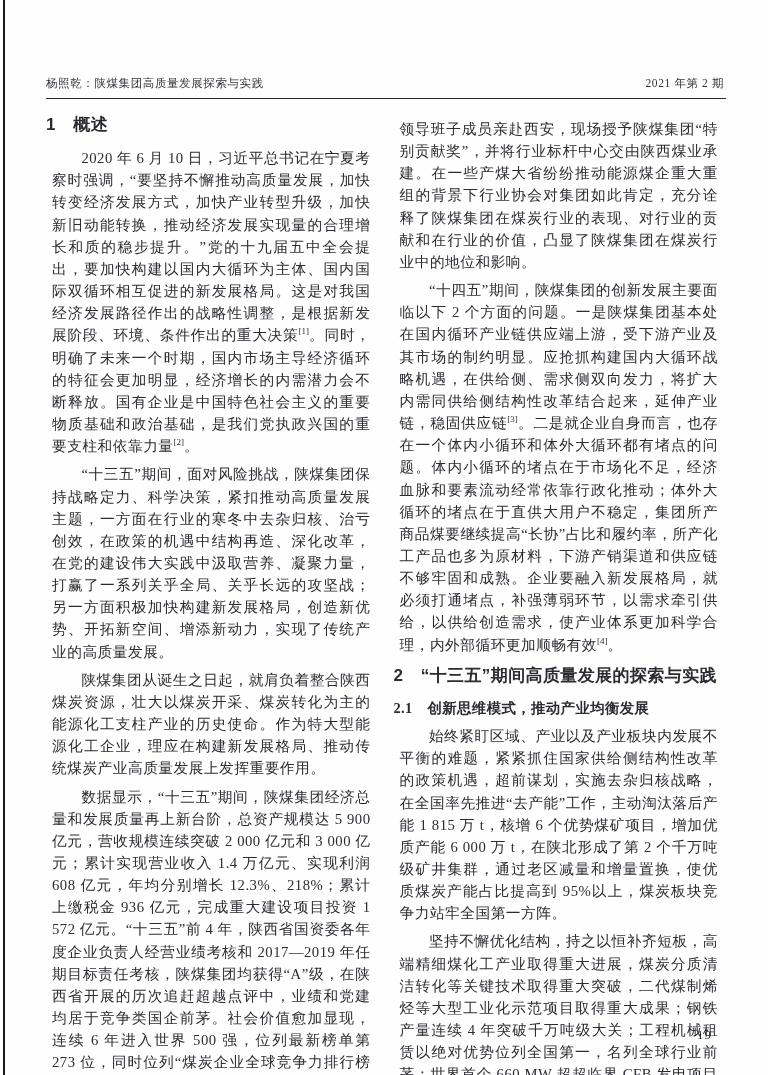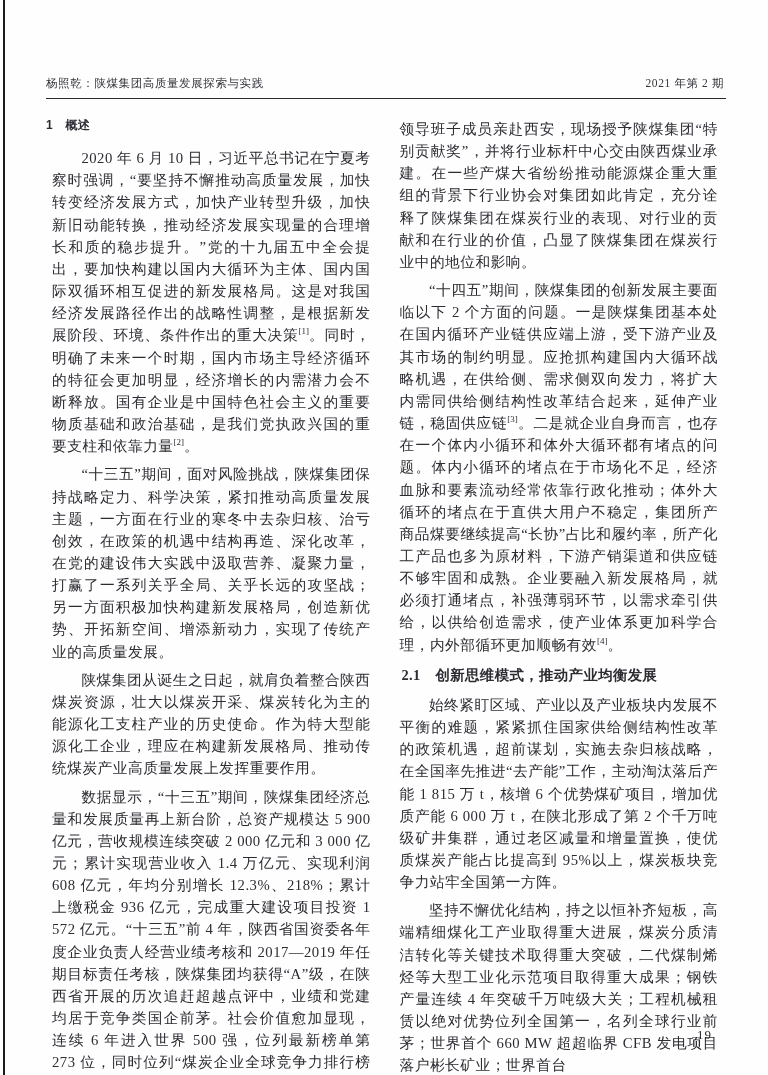--- a/index.html
+++ b/index.html
@@ -18,25 +18,25 @@
   .columns { position:absolute; left:46px; top:112px; width:678px; display:flex; gap:17px; }
   .col {
     width:330.5px; font-size:14.7px; line-height:22.15px;
     text-align:justify; text-justify:inter-ideograph; letter-spacing:0.5px;
     color:#2b2b32;
   }
   .b-p { margin:6px; text-indent:2em; }
   .b-p.cont { text-indent:0; }
   .b-h1 {
     font-family:"Liberation Sans","DejaVu Sans",sans-serif;
-    font-weight:700; font-size:12px; letter-spacing:0.4px;
+    font-weight:700; font-size:17px; letter-spacing:0.4px;
     margin:9px 0 10px;
   }
   .col .b-h1:first-child { margin:2px 0 11px; }
-  .b-h2 { font-weight:700; font-size:14.4px; margin:8px; letter-spacing:0.4px; }
+  .b-h2 { font-weight:700; font-size:14.4px; margin:0; letter-spacing:0.4px; }
   sup { font-size:9px; line-height:0; letter-spacing:0; }
   .page-number { position:absolute; top:1027px; right:56px; font-size:13px; color:#2b2b32; letter-spacing:1px; }
 </style>
 </head>
 <body>
 
 <div class="page">
   <div class="edge-line"></div>
 
   <div class="header">
@@ -49,20 +49,21 @@
     <div class="col" id="col-left">
         <div class="b-h1">1　概述</div>
         <p class="b-p">2020 年 6 月 10 日，习近平总书记在宁夏考察时强调，“要坚持不懈推动高质量发展，加快转变经济发展方式，加快产业转型升级，加快新旧动能转换，推动经济发展实现量的合理增长和质的稳步提升。”党的十九届五中全会提出，要加快构建以国内大循环为主体、国内国际双循环相互促进的新发展格局。这是对我国经济发展路径作出的战略性调整，是根据新发展阶段、环境、条件作出的重大决策<sup>[1]</sup>。同时，明确了未来一个时期，国内市场主导经济循环的特征会更加明显，经济增长的内需潜力会不断释放。国有企业是中国特色社会主义的重要物质基础和政治基础，是我们党执政兴国的重要支柱和依靠力量<sup>[2]</sup>。</p>
         <p class="b-p">“十三五”期间，面对风险挑战，陕煤集团保持战略定力、科学决策，紧扣推动高质量发展主题，一方面在行业的寒冬中去杂归核、治亏创效，在政策的机遇中结构再造、深化改革，在党的建设伟大实践中汲取营养、凝聚力量，打赢了一系列关乎全局、关乎长远的攻坚战；另一方面积极加快构建新发展格局，创造新优势、开拓新空间、增添新动力，实现了传统产业的高质量发展。</p>
         <p class="b-p">陕煤集团从诞生之日起，就肩负着整合陕西煤炭资源，壮大以煤炭开采、煤炭转化为主的能源化工支柱产业的历史使命。作为特大型能源化工企业，理应在构建新发展格局、推动传统煤炭产业高质量发展上发挥重要作用。</p>
         <p class="b-p">数据显示，“十三五”期间，陕煤集团经济总量和发展质量再上新台阶，总资产规模达 5 900 亿元，营收规模连续突破 2 000 亿元和 3 000 亿元；累计实现营业收入 1.4 万亿元、实现利润 608 亿元，年均分别增长 12.3%、218%；累计上缴税金 936 亿元，完成重大建设项目投资 1 572 亿元。“十三五”前 4 年，陕西省国资委各年度企业负责人经营业绩考核和 2017—2019 年任期目标责任考核，陕煤集团均获得“A”级，在陕西省开展的历次追赶超越点评中，业绩和党建均居于竞争类国企前茅。社会价值愈加显现，连续 6 年进入世界 500 强，位列最新榜单第 273 位，同时位列“煤炭企业全球竞争力排行榜 30 强”第 2 位，也成为唯一入围“中国企业可持续发展百佳名单”的陕西省省属企业。2020 年 11 月下旬，中国煤炭工业协会全体</p>
       </div>
     <div class="col" id="col-right">
         <p class="b-p cont">领导班子成员亲赴西安，现场授予陕煤集团“特别贡献奖”，并将行业标杆中心交由陕西煤业承建。在一些产煤大省纷纷推动能源煤企重大重组的背景下行业协会对集团如此肯定，充分诠释了陕煤集团在煤炭行业的表现、对行业的贡献和在行业的价值，凸显了陕煤集团在煤炭行业中的地位和影响。</p>
         <p class="b-p">“十四五”期间，陕煤集团的创新发展主要面临以下 2 个方面的问题。一是陕煤集团基本处在国内循环产业链供应端上游，受下游产业及其市场的制约明显。应抢抓构建国内大循环战略机遇，在供给侧、需求侧双向发力，将扩大内需同供给侧结构性改革结合起来，延伸产业链，稳固供应链<sup>[3]</sup>。二是就企业自身而言，也存在一个体内小循环和体外大循环都有堵点的问题。体内小循环的堵点在于市场化不足，经济血脉和要素流动经常依靠行政化推动；体外大循环的堵点在于直供大用户不稳定，集团所产商品煤要继续提高“长协”占比和履约率，所产化工产品也多为原材料，下游产销渠道和供应链不够牢固和成熟。企业要融入新发展格局，就必须打通堵点，补强薄弱环节，以需求牵引供给，以供给创造需求，使产业体系更加科学合理，内外部循环更加顺畅有效<sup>[4]</sup>。</p>
+        <div class="b-h1">2　“十三五”期间高质量发展的探索与实践</div>
         <div class="b-h2">2.1　创新思维模式，推动产业均衡发展</div>
         <p class="b-p">始终紧盯区域、产业以及产业板块内发展不平衡的难题，紧紧抓住国家供给侧结构性改革的政策机遇，超前谋划，实施去杂归核战略，在全国率先推进“去产能”工作，主动淘汰落后产能 1 815 万 t，核增 6 个优势煤矿项目，增加优质产能 6 000 万 t，在陕北形成了第 2 个千万吨级矿井集群，通过老区减量和增量置换，使优质煤炭产能占比提高到 95%以上，煤炭板块竞争力站牢全国第一方阵。</p>
         <p class="b-p">坚持不懈优化结构，持之以恒补齐短板，高端精细煤化工产业取得重大进展，煤炭分质清洁转化等关键技术取得重大突破，二代煤制烯烃等大型工业化示范项目取得重大成果；钢铁产量连续 4 年突破千万吨级大关；工程机械租赁以绝对优势位列全国第一，名列全球行业前茅；世界首个 660 MW 超超临界 CFB 发电项目落户彬长矿业；世界首台</p>
       </div>
   </div>
 
   <div class="page-number">19</div>
 </div>
 
 </body></html>

